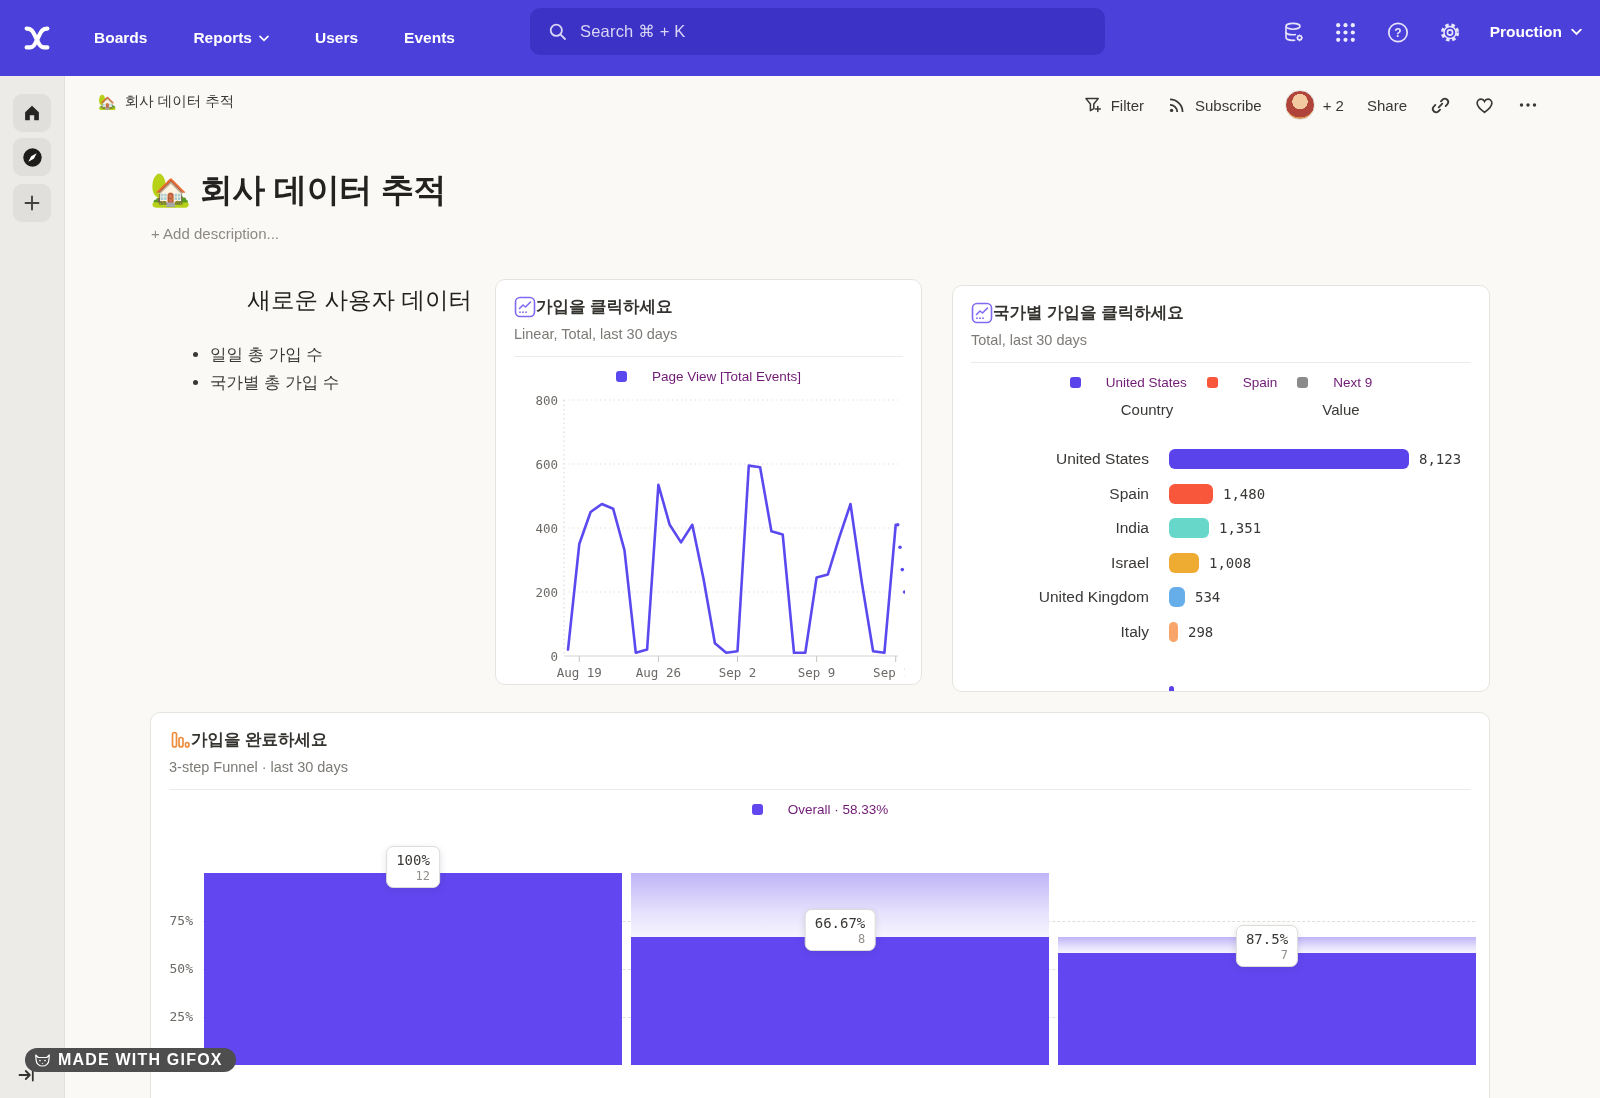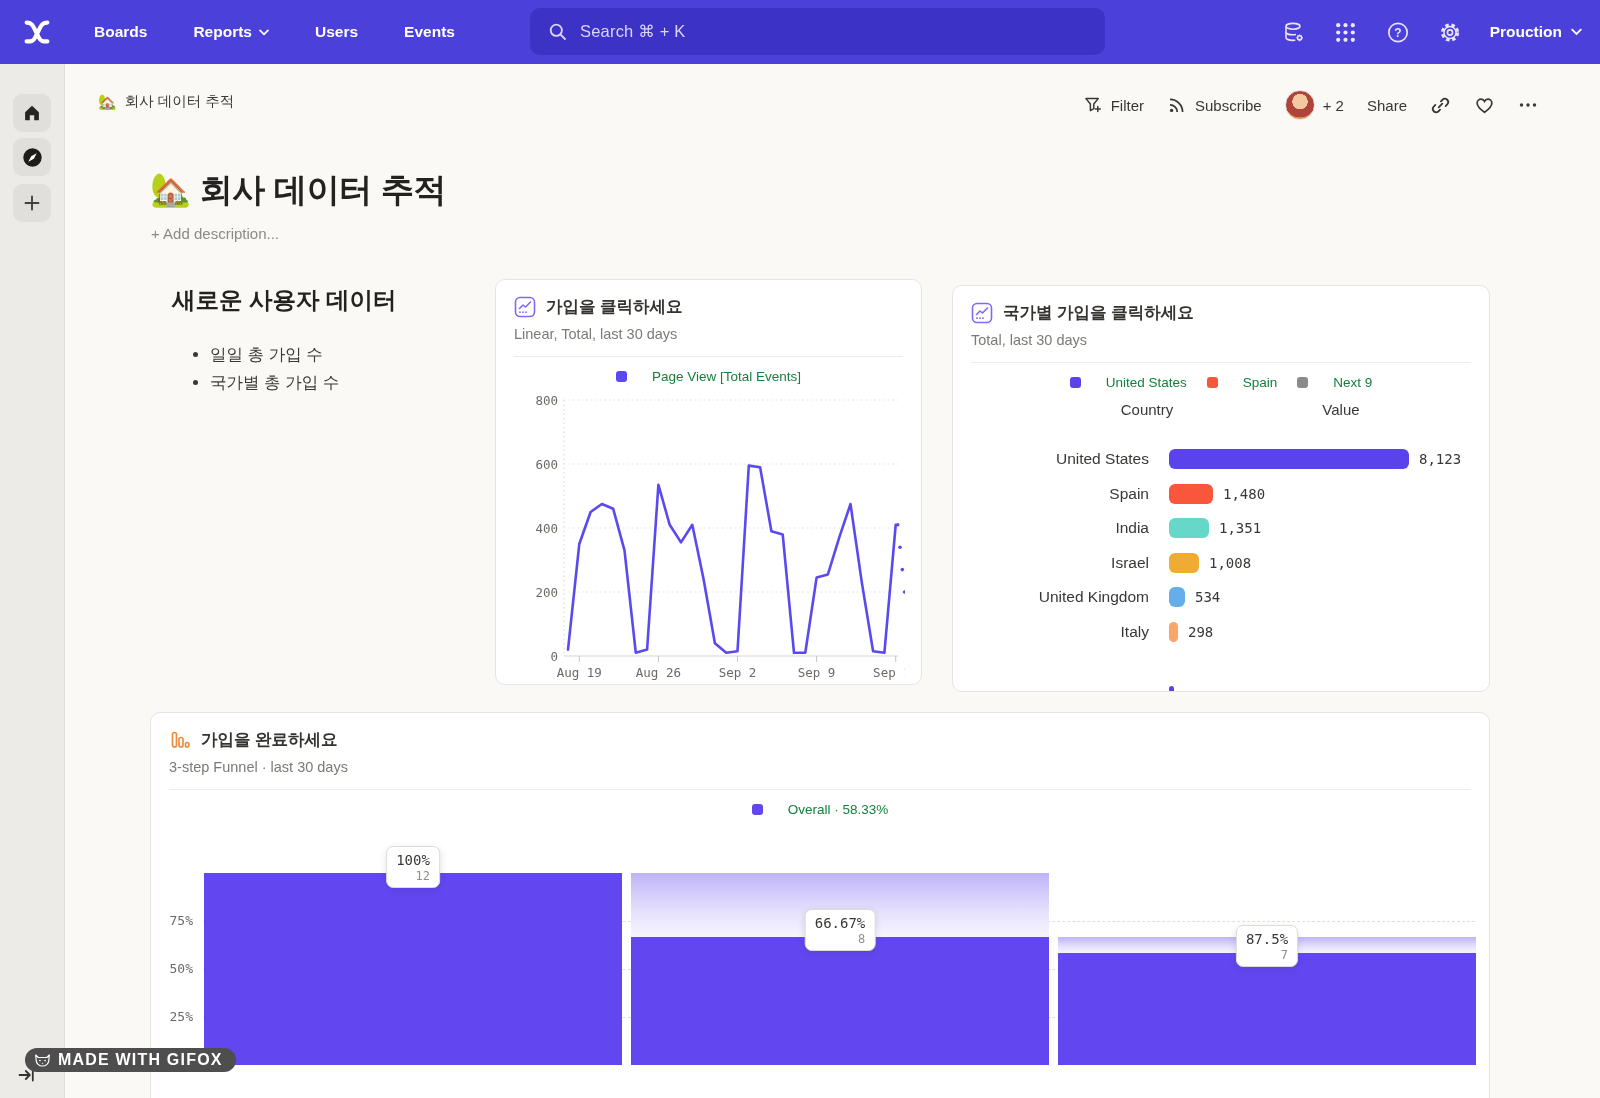--- a/index.html
+++ b/index.html
@@ -2,21 +2,21 @@
 <html><head>
 <meta charset="utf-8">
 <style>
   html,body{margin:0;padding:0;}
   body{
     width:1600px;height:1098px;position:relative;overflow:hidden;
     background:#faf9f6;font-family:"Liberation Sans",sans-serif;
     -webkit-font-smoothing:antialiased;color:#3a3836;
   }
   
-  .topbar{position:absolute;left:0;top:0;width:1600px;height:64px;background:#4b40d9;display:flex;align-items:center;z-index:30;}
+  .topbar{position:absolute;left:0;top:0;width:1600px;height:76px;background:#4b40d9;display:flex;align-items:center;z-index:30;}
   .logo{margin-left:18px;width:38px;height:38px;display:flex;align-items:center;justify-content:center;cursor:pointer;}
   .topnav{display:flex;align-items:center;gap:46px;margin-left:38px;}
   .nav-item{color:#fff;font-size:15.5px;font-weight:600;display:flex;align-items:center;gap:7px;cursor:pointer;white-space:nowrap;}
   .searchbox{position:absolute;left:530px;top:8px;width:575px;height:47px;background:#3c32c5;border-radius:10px;display:flex;align-items:center;padding-left:18px;box-sizing:border-box;gap:12px;cursor:text;}
   .searchbox .ph{color:#d9d6f6;font-size:16.5px;letter-spacing:.2px;}
   .topbar-right{position:absolute;right:18px;top:0;height:64px;display:flex;align-items:center;gap:28px;}
   .tb-icon{width:24px;height:24px;display:flex;align-items:center;justify-content:center;cursor:pointer;}
   .project{display:flex;align-items:center;gap:9px;color:#fff;font-size:15.5px;font-weight:700;cursor:pointer;}
   
   .sidebar{position:absolute;left:0;top:64px;width:64px;height:1034px;background:#ecebe8;border-right:1px solid #e2e0dc;z-index:20;}
@@ -26,34 +26,34 @@
   .crumb{position:absolute;left:98px;top:92px;display:flex;align-items:center;gap:8px;font-size:14.5px;color:#3a3836;cursor:pointer;z-index:5;}
   .crumb .emoji{font-size:15px;}
   .actions{position:absolute;top:88px;right:62px;height:34px;display:flex;align-items:center;gap:23px;z-index:5;}
   .act{display:flex;align-items:center;gap:8px;font-size:15px;color:#3a3836;cursor:pointer;white-space:nowrap;}
   .avatar{width:28px;height:28px;border-radius:50%;background:radial-gradient(circle at 50% 38%,#f2c9a0 0 34%,#b0443a 35% 70%,#d98f4e 71%);border:1px solid #e5e2de;}
   
   .page-title{position:absolute;left:150px;top:168px;font-size:33px;font-weight:700;color:#242220;letter-spacing:-.3px;}
   .page-desc{position:absolute;left:151px;top:225px;font-size:15px;color:#8d8a85;cursor:pointer;}
   
   .notes{position:absolute;left:172px;top:284px;width:300px;}
-  .notes h2{margin:0;font-size:23.5px;font-weight:700;color:#232220;}
+  .notes h2{margin:0;font-size:23.5px;font-weight:400;color:#232220;text-align:right;}
   .notes ul{margin:24px 0 0 20px;padding:0;}
   .notes li{font-size:16.5px;color:#3a3836;line-height:28px;margin-left:18px;}
   
   .card{position:absolute;background:#fff;border:1px solid #e7e4e0;border-radius:10px;overflow:hidden;box-sizing:border-box;}
   #card-line{left:495px;top:279px;width:427px;height:406px;}
   #card-bar{left:952px;top:285px;width:538px;height:407px;}
   #card-funnel{left:150px;top:712px;width:1340px;height:420px;}
   .card-head{padding:16px 18px 0 18px;}
-  .card-title-row{display:flex;align-items:center;gap:10px;font-size:16.5px;font-weight:700;color:#35332f;cursor:pointer;}
+  .card-title-row{display:flex;align-items:center;font-size:16.5px;font-weight:700;color:#35332f;cursor:pointer;}
   .card-sub{margin-top:8px;font-size:14.5px;color:#7d7a76;}
   .card-divider{border-top:1px solid #edebe7;margin-top:14px;}
   .legend-row{display:flex;justify-content:center;align-items:center;gap:20px;margin-top:12px;}
-  .legend-item{display:flex;align-items:center;gap:25px;font-size:13.5px;color:#15803d;cursor:pointer;}
+  .legend-item{display:flex;align-items:center;gap:25px;font-size:13.5px;color:#701a75;cursor:pointer;}
   .legend-sq{width:11px;height:11px;border-radius:3px;flex:0 0 auto;}
   .mono{font-family:"DejaVu Sans Mono",monospace;}
   
   .linechart{position:absolute;left:18px;top:110px;}
   .linechart text{font-family:"DejaVu Sans Mono",monospace;font-size:12.5px;fill:#6c6965;}
   
   .cols-row{position:relative;height:20px;margin-top:11px;}
   .col-label{position:absolute;font-size:15px;color:#3a3836;text-align:center;}
   #col-country{left:78px;width:196px;}
   #col-value{left:300px;width:140px;}

